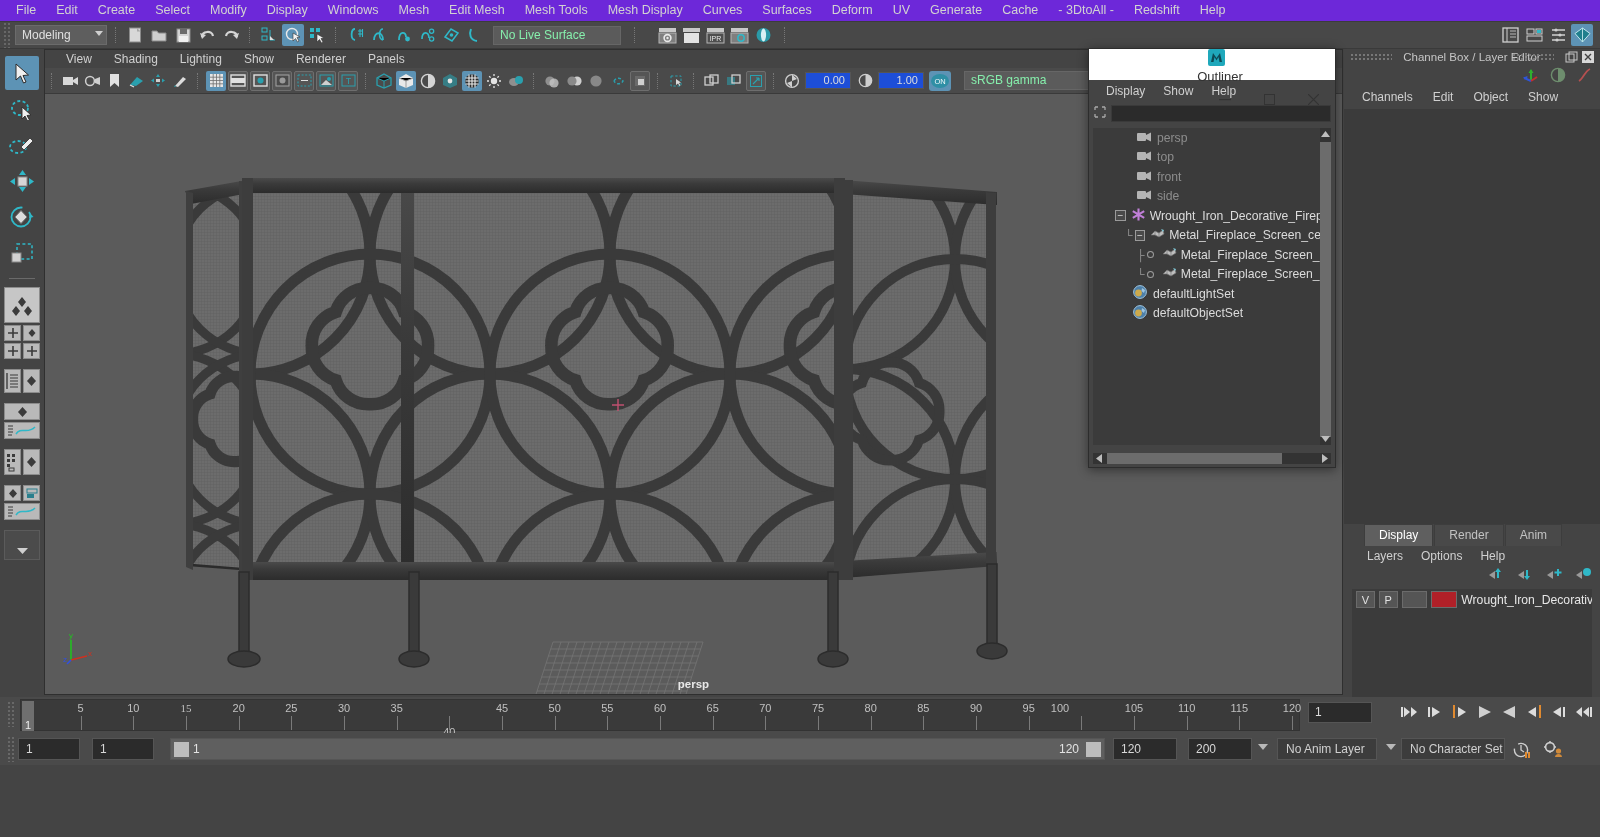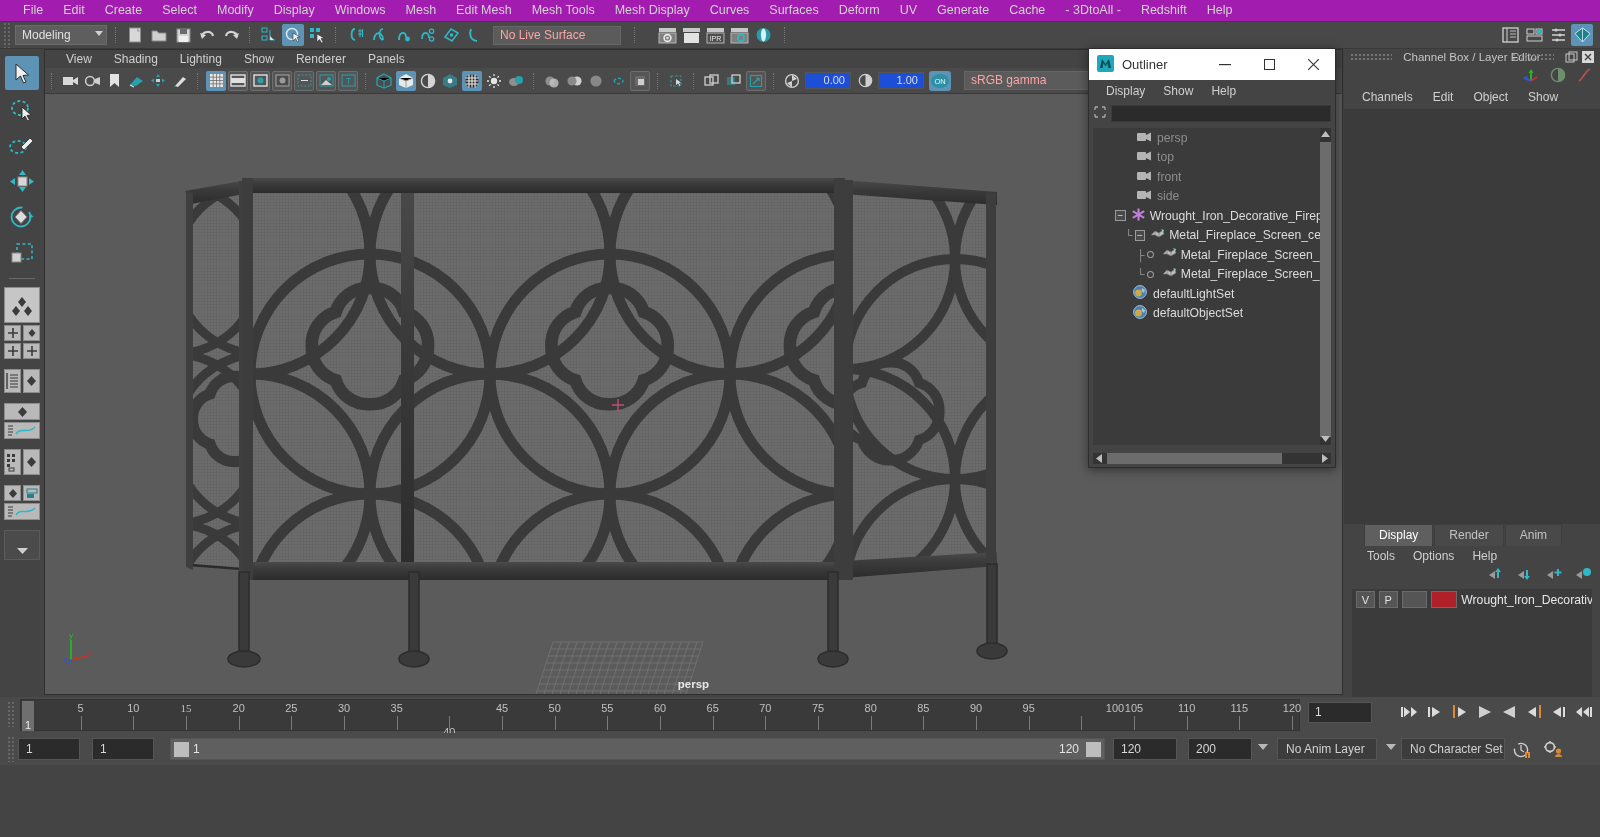--- a/index.html
+++ b/index.html
@@ -6,22 +6,22 @@
   html,body {
     width:1600px; height:837px; overflow:hidden;
     background:#444; color:#c8c8c8;
     font-family:"Liberation Sans", sans-serif;
     font-size:12px;
     -webkit-font-smoothing:antialiased;
   }
   .app { position:relative; width:1600px; height:837px; background:#444444; }
 
   
-  .menubar { height:21px; background:#a21caf; display:flex; align-items:flex-end;
-             padding-left:13px; }
+  .menubar { height:21px; background:#6d28d9; display:flex; align-items:flex-end;
+             padding-left:6px; }
   .menubar .mi { padding:0 10px; font-size:12.5px; color:#d2d2d2; line-height:21px;
                  cursor:default; white-space:nowrap;}
 
   
   .statusbar { height:28px; background:#484848; display:flex; align-items:center;
                border-top:1px solid #3c3c3c; border-bottom:1px solid #3a3a3a; position:relative;}
   .dots { width:9px; height:26px; margin:0 3px;
           background-image:radial-gradient(#6d6d6d 1px, transparent 1px);
           background-size:4px 4px; opacity:.85; }
   .menuset { width:92px; height:20px; background:#5e5e5e; border:1px solid #6b6b6b;
@@ -64,36 +64,36 @@
   .vpmenu .mi { padding:0 11px; font-size:12px; color:#d0d0d0; line-height:18px;}
   .vptool { height:26px; background:#4a4a4a; display:flex; align-items:center;
             border-bottom:1px solid #3a3a3a;}
   .vicon { width:20px;height:20px;margin:0 1px;border-radius:2px;
            display:flex;align-items:center;justify-content:center;}
   .vicon.on{background:#5d93b5;}
   .vicon.framed{border:1px solid #6e6e6e;background:#555;}
   .numfield { width:46px;height:17px;background:#1d4ed8;border:1px solid #555;
               color:#ddd;font-size:11px;line-height:15px;text-align:right;padding-right:5px;}
   .cmbox { width:128px;height:19px;background:#5b5b5b;border:1px solid #666;
-           color:#fca5a5;font-size:12px;line-height:17px;padding-left:6px;position:relative;}
+           color:#86efac;font-size:12px;line-height:17px;padding-left:6px;position:relative;}
   .cmbox .arw{position:absolute;right:4px;top:6px;width:0;height:0;
               border-left:5px solid transparent;border-right:5px solid transparent;
               border-top:5px solid #cfcfcf;}
   .viewport { position:absolute; left:0; top:44px; width:1297px; height:600px;
               background:#5b5b5b; overflow:hidden;}
   .vplabel{ position:absolute; bottom:4px; left:0; right:0; text-align:center;
             font-size:11.5px;font-weight:bold;color:#e8e8e8;}
   .axisg { position:absolute; left:18px; bottom:28px; width:34px;height:34px;}
 
   
   .outliner { position:absolute; left:1088px; top:48px; width:248px; height:420px;
               background:#444444; border:1px solid #2d2d2d;
               box-shadow:0 2px 10px rgba(0,0,0,.45); }
   .ol-title { height:31px; background:#ffffff; display:flex; align-items:center;
-              padding-left:8px; }
+              padding-left:8px;flex-direction:column; }
   .ol-title .nm { color:#333; font-size:13px; margin-left:8px;}
   .ol-wbtns { margin-left:auto; display:flex; height:31px;}
   .ol-wb { width:44px;height:31px;display:flex;align-items:center;justify-content:center;
            color:#333;}
   .ol-menu { height:22px; display:flex; align-items:center; padding-left:8px;
              background:#444444;}
   .ol-menu .mi { padding:0 9px; font-size:12px; color:#d0d0d0;}
   .ol-search { height:22px; display:flex; align-items:center; padding:0 4px; gap:4px;}
   .ol-search .sfield{flex:1;height:17px;background:#2b2b2b;border:1px solid #3a3a3a;}
   .ol-tree { position:absolute; left:4px; top:79px; right:4px; bottom:22px;
@@ -1118,21 +1118,21 @@
 
     <div class="cb-body"></div>
 
     <div class="le-tabs">
       <div class="le-tab sel">Display</div>
       <div class="le-tab">Render</div>
       <div class="le-tab">Anim</div>
     </div>
 
     <div class="le-menu">
-      <div class="mi">Tools</div>
+      <div class="mi">Layers</div>
       <div class="mi">Options</div>
       <div class="mi">Help</div>
     </div>
 
     <div class="le-icons">
       <span>
         <svg width="17" height="14">
             <path d="M1 8 L7 4 L7 12Z" fill="#9a9a9a"></path>
             <path d="M10 11 L10 3" stroke="#2fb8c8" stroke-width="2"></path>
             <path d="M10 1 L13 5 L7 5Z" fill="#2fb8c8"></path>
@@ -1220,21 +1220,21 @@
         <div class="tlab" style="left: 797px;">75</div>
         <div class="tick" style="left: 849.667px;"></div>
         <div class="tlab" style="left: 849.667px;">80</div>
         <div class="tick" style="left: 902.333px;"></div>
         <div class="tlab" style="left: 902.333px;">85</div>
         <div class="tick" style="left: 955px;"></div>
         <div class="tlab" style="left: 955px;">90</div>
         <div class="tick" style="left: 1007.67px;"></div>
         <div class="tlab" style="left: 1007.67px;">95</div>
         <div class="tick" style="left: 1060.33px;"></div>
-        <div class="tlab" style="left: 1094px;">100</div>
+        <div class="tlab" style="left: 1039px;">100</div>
         <div class="tick" style="left: 1113px;"></div>
         <div class="tlab" style="left: 1113px;">105</div>
         <div class="tick" style="left: 1165.67px;"></div>
         <div class="tlab" style="left: 1165.67px;">110</div>
         <div class="tick" style="left: 1218.33px;"></div>
         <div class="tlab" style="left: 1218.33px;">115</div>
         <div class="tick" style="left: 1271px;"></div>
         <div class="tlab" style="left: 1271px;">120</div>
       </div>
     <div class="frbox" style="left:1308px">1</div>

